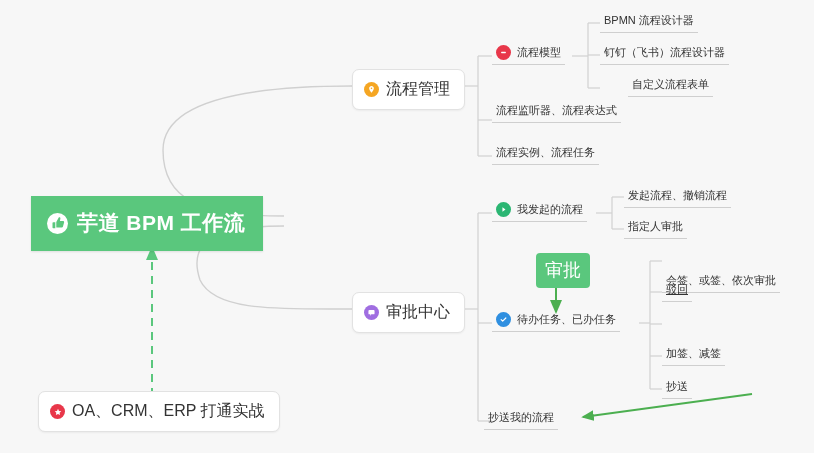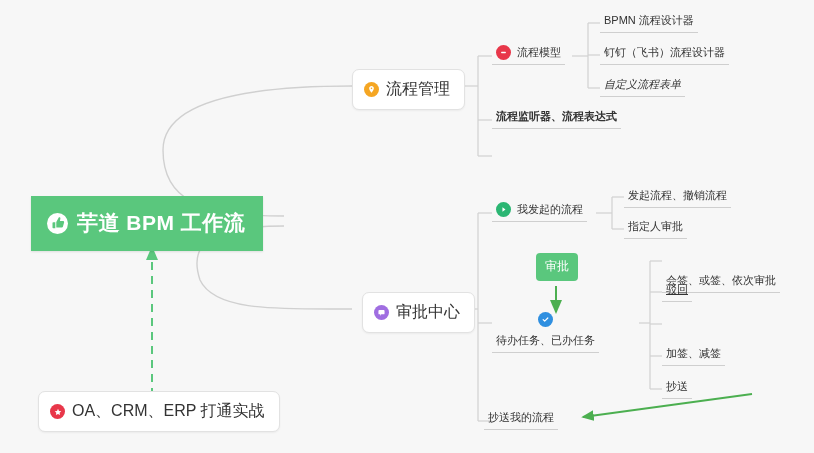--- a/index.html
+++ b/index.html
@@ -57,21 +57,21 @@
     border-bottom: 1px solid #cfcfcf;
     display: flex;
     align-items: center;
     gap: 6px;
   }
   
   .tag-node {
     background: #5ac77d;
     border-radius: 4px;
     color: #ffffff;
-    font-size: 12px;
+    font-size: 18px;
     padding: 5px 9px 6px 9px;
     text-align: center;
   }
   
   .icon {
     display: inline-flex;
     align-items: center;
     justify-content: center;
     border-radius: 50%;
     flex: none;
@@ -168,29 +168,32 @@
     </span>
     <span>流程模型</span>
   </div>
 
   <div class="node text-node" style="left:600px; top:10px;">
     <span>BPMN 流程设计器</span>
   </div>
   <div class="node text-node" style="left:600px; top:42px;">
     <span>钉钉（飞书）流程设计器</span>
   </div>
-  <div class="node text-node" style="left:600px; top:74px;font-style:italic;">
+  <div class="node text-node" style="left:628px; top:74px;">
     <span>自定义流程表单</span>
   </div>
 
-  <div class="node text-node" style="left:492px; top:106px;font-weight:bold;">
+  <div class="node text-node" style="left:492px; top:100px;">
     <span>流程监听器、流程表达式</span>
   </div>
-
-  <div class="node box-node" style="left:352px; top:292px;margin-left:10px;">
+  <div class="node text-node" style="left:492px; top:142px;">
+    <span>流程实例、流程任务</span>
+  </div>
+
+  <div class="node box-node" style="left:352px; top:292px;">
     <span class="icon icon-14" style="background:#a06ee1;">
       <svg width="9" height="9" viewBox="0 0 10 10">
           <rect x="1.6" y="2.2" width="6.8" height="4.8" rx="1" fill="#fff"></rect>
           <path d="M3.3 7h1.6l-1.6 1.5z" fill="#fff"></path>
         </svg>
     </span>
     <span>审批中心</span>
   </div>
 
   <div class="node text-node" style="left:492px; top:199px;">
@@ -205,21 +208,21 @@
     <span>发起流程、撤销流程</span>
   </div>
   <div class="node text-node" style="left:624px; top:216px;">
     <span>指定人审批</span>
   </div>
 
   <div class="node tag-node" style="left:536px; top:253px;">
     <span>审批</span>
   </div>
 
-  <div class="node text-node" style="left:492px; top:309px;flex-direction:column;">
+  <div class="node text-node" style="left:492px; top:309px;">
     <span class="icon icon-14" style="background:#2f8fe0;">
       <svg width="9" height="9" viewBox="0 0 10 10">
           <path d="M2.4 5.2 4.1 6.9 7.6 3.3" fill="none" stroke="#fff" stroke-width="1.3" stroke-linecap="round" stroke-linejoin="round"></path>
         </svg>
     </span>
     <span>待办任务、已办任务</span>
   </div>
 
   <div class="node text-node" style="left:662px; top:247px;margin-top:23px;">
     <span>会签、或签、依次审批</span>

